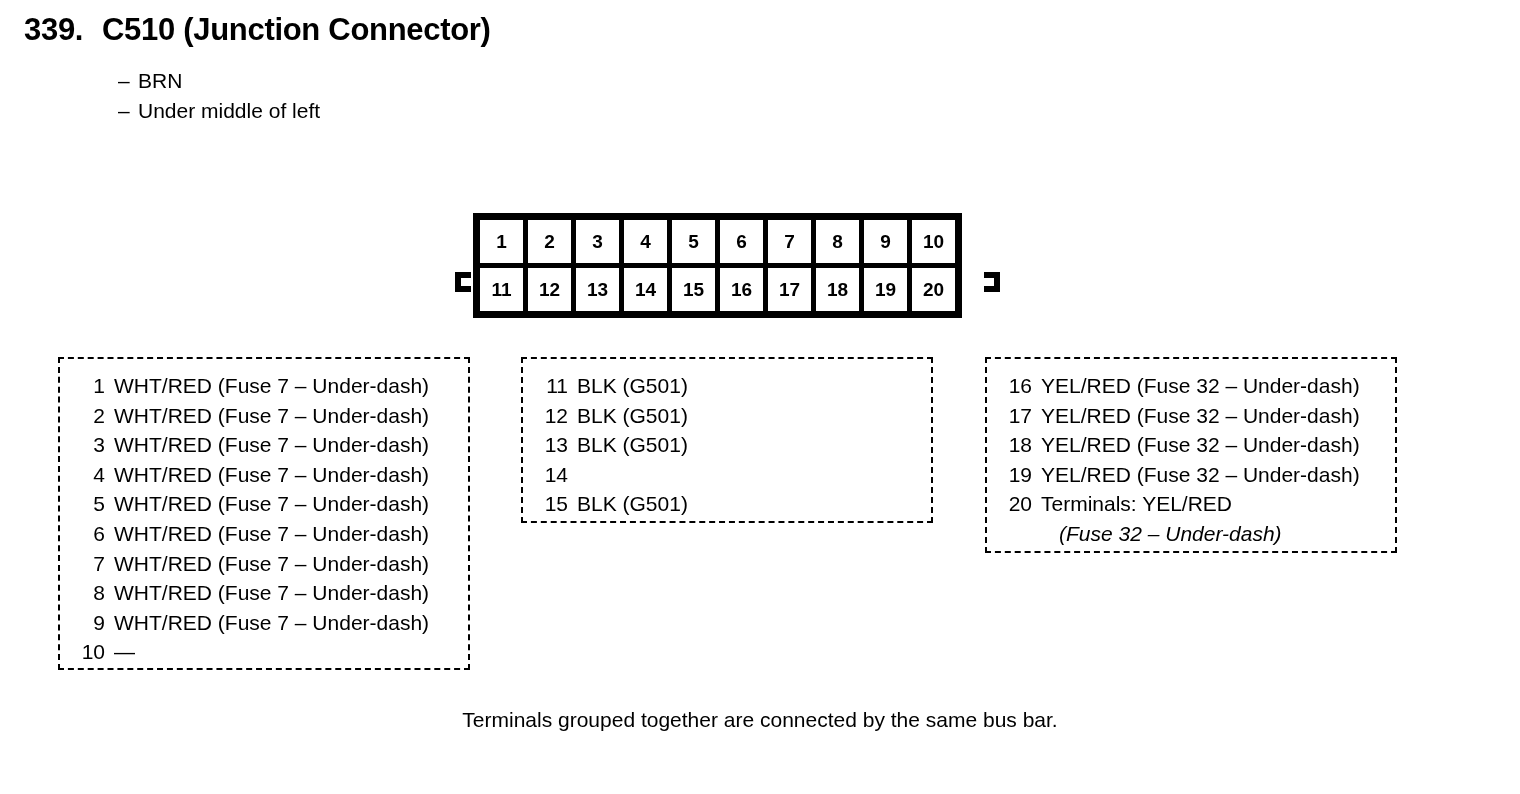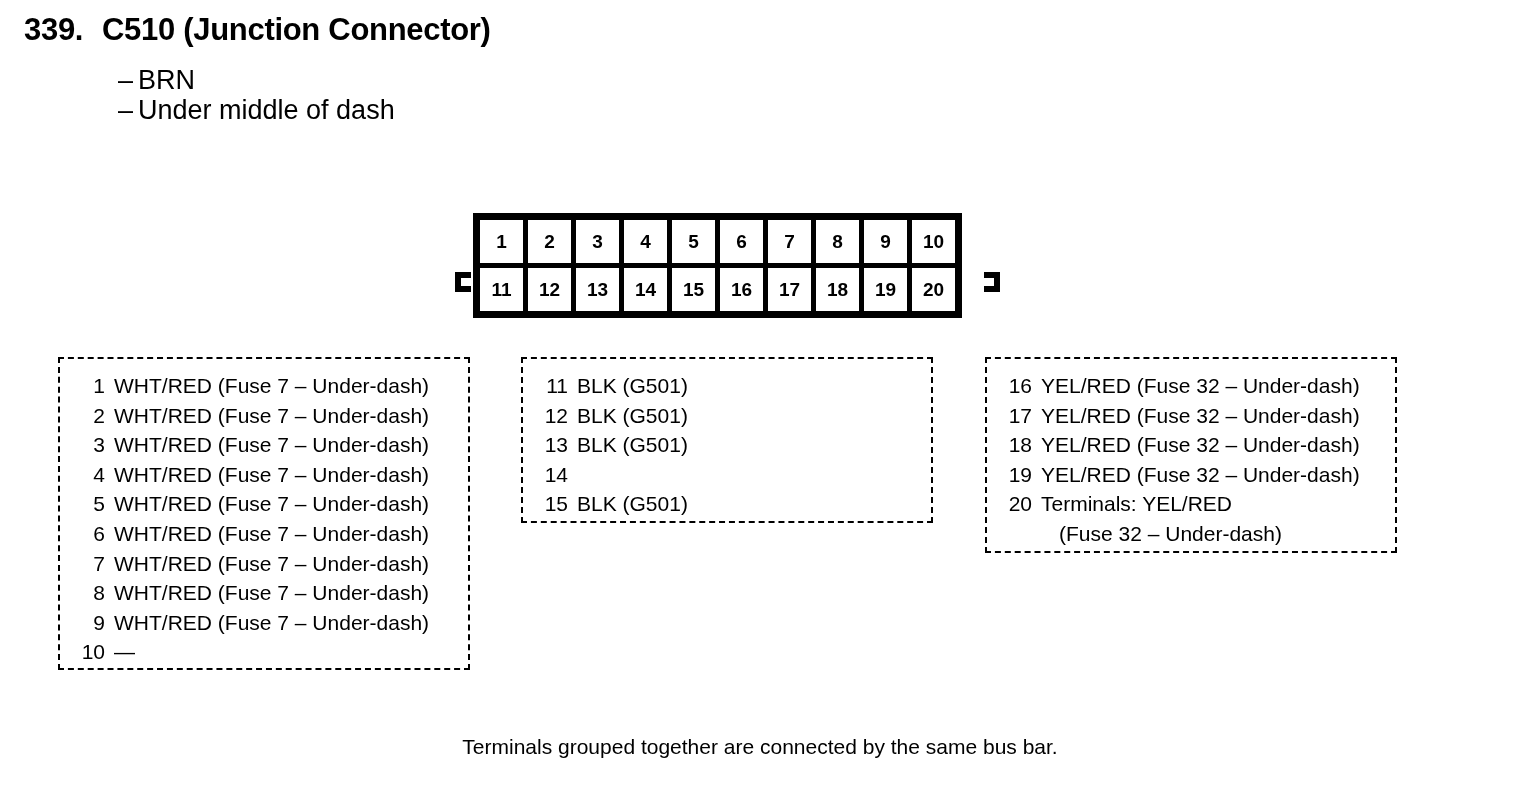--- a/index.html
+++ b/index.html
@@ -38,21 +38,21 @@
     display: inline-block;
     min-width: 78px;
   }
   #bullet-list {
     position: absolute;
     left: 118px;
     top: 66px;
     width: 700px;
   }
   .bullet-line {
-    font-size: 27px;
+    font-size: 21px;
     line-height: 29.5px;
     white-space: nowrap;
   }
   .bullet-dash {
     display: inline-block;
     width: 20px;
   }
 
   
   #connector-diagram {
@@ -142,43 +142,44 @@
     flex: 0 0 54px;
     padding-right: 9px;
     box-sizing: border-box;
   }
   .terminal-desc {
     flex: 1 1 auto;
   }
   .terminal-desc .wrap-line {
     display: block;
     padding-left: 18px;
+    font-style: italic;
   }
 
   
   #footer-note {
     position: absolute;
     left: 0;
-    top: 733px;
+    top: 706px;
     width: 1520px;
     text-align: center;
     font-size: 21px;
     line-height: 28px;
   }
 </style>
 </head>
 <body>
 
 <div id="header-block">
   <div id="page-title">
     <span id="title-number">339.</span><span>C510 (Junction Connector)</span>
   </div>
   <div id="bullet-list">
       <div class="bullet-line"><span class="bullet-dash">–</span><span>BRN</span></div>
-      <div class="bullet-line"><span class="bullet-dash">–</span><span>Under middle of dash</span></div>
+      <div class="bullet-line"><span class="bullet-dash">–</span><span>Under middle of left</span></div>
     </div>
 </div>
 
 <div id="connector-diagram">
   <div id="tab-left" class="tab"></div>
   <div id="tab-right" class="tab"></div>
   <div id="connector-body">
     <div class="pin-row row-top" id="pin-row-top">
         <div class="pin-cell">1</div>
         <div class="pin-cell">2</div>

